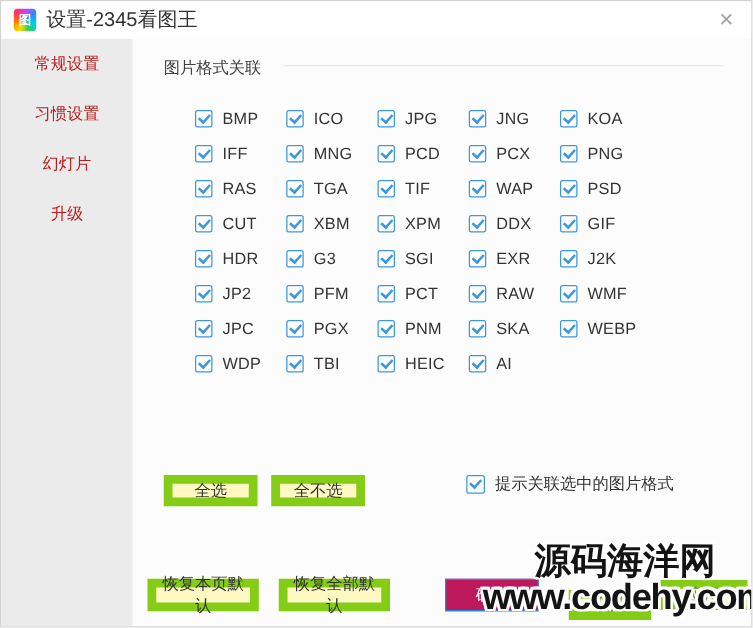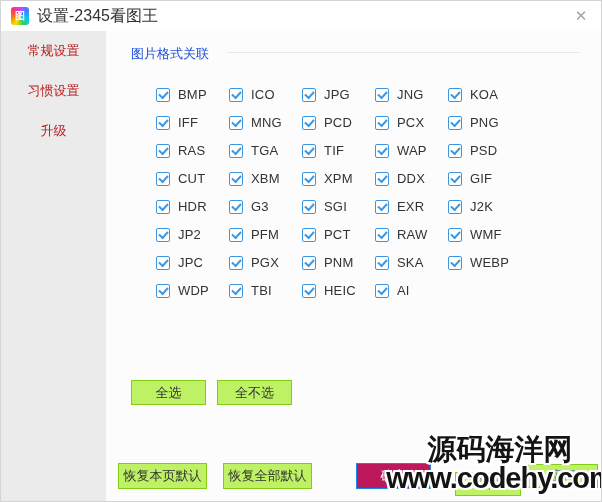--- a/index.html
+++ b/index.html
@@ -21,39 +21,39 @@
   .close-btn {
     position:absolute; right:6px; top:2px; width:28px; height:26px;
     display:flex; align-items:center; justify-content:center;
     color:#a3a3a3; font-size:15px; cursor:default;
   }
   
   .sidebar { position:absolute; left:0; top:30px; width:105px; height:472px; background:#ebebeb; }
   .side-item { height:40px; line-height:40px; text-align:center; font-size:13px; color:#b91c1c; }
   .side-item.active { background:#fcfcfc; }
   
-  .section-title { position:absolute; left:130px; top:44px; font-size:13px; color:#1d4ed8;text-align:center; }
+  .section-title { position:absolute; left:130px; top:44px; font-size:13px; color:#404040;text-align:center; }
   .section-divider { position:absolute; left:226px; top:51px; width:352px; height:1px; background:#e9e9e9; }
   
   .cb { position:relative; width:14px; height:14px; border:1px solid #3d96e0; border-radius:2px; background:#fff; flex:none; }
   .cb.checked::after {
     content:''; position:absolute; left:2px; top:2.5px; width:7px; height:4px;
     border-left:2px solid #3d96e0; border-bottom:2px solid #3d96e0; transform:rotate(-48deg);
   }
   .cb.lg { width:15px; height:15px; }
   
   .format-grid {
     position:absolute; left:155px; top:79px;
     display:grid; grid-template-columns:repeat(5,73px); grid-auto-rows:28px; align-items:center;
   }
   .format-cell { display:flex; align-items:flex-end; gap:8px; }
   .format-label { font-size:13px; color:#333; letter-spacing:0.2px; }
   
   .btn {
-    position:absolute; border:1px solid #84cc16; background:#bef264; color:#333;
+    position:absolute; border:7px solid #84cc16; background:#fef9c3; color:#333;
     font-size:13px; display:flex; align-items:center; justify-content:center;
     font-family:inherit; padding:0;
   }
   .btn.primary { background:#be185d; border:1px solid #1a87e8; color:#fff; }
   #btn-select-all   { left:130px; top:379px; width:75px; height:25px; }
   #btn-deselect-all { left:216px; top:379px; width:75px; height:25px; }
   #btn-restore-page { left:117px; top:462px; width:89px; height:26px; }
   #btn-restore-all  { left:222px; top:462px; width:89px; height:26px; }
   #btn-ok           { left:355px; top:462px; width:75px; height:26px; }
   #btn-cancel       { left:454px; top:471px; width:66px; height:24px; color:#6a7f95; }
@@ -78,20 +78,21 @@
 
   <div class="titlebar">
     <div class="app-icon">图</div>
     <div class="title-text">设置-2345看图王</div>
     <div class="close-btn">✕</div>
   </div>
 
   <div class="sidebar" id="sidebar">
       <div class="side-item">常规设置</div>
       <div class="side-item">习惯设置</div>
+      <div class="side-item">幻灯片</div>
       <div class="side-item">升级</div>
     </div>
 
   <div class="section-title">图片格式关联</div>
   <div class="section-divider"></div>
 
   <div class="format-grid" id="format-grid">
       <div class="format-cell">
         <span class="cb checked"></span>
         <span class="format-label">BMP</span>
@@ -246,20 +247,24 @@
       </div>
       <div class="format-cell">
         <span class="cb checked"></span>
         <span class="format-label">AI</span>
       </div>
     </div>
 
   <button class="btn" id="btn-select-all">全选</button>
   <button class="btn" id="btn-deselect-all">全不选</button>
 
+  <div class="prompt-row">
+    <span class="cb lg checked"></span>
+    <span class="prompt-label">提示关联选中的图片格式</span>
+  </div>
 
   <button class="btn" id="btn-restore-all">恢复全部默认</button>
   <button class="btn" id="btn-restore-page">恢复本页默认</button>
   <button class="btn primary" id="btn-ok">确定</button>
   <button class="btn" id="btn-cancel">取消</button>
   <button class="btn" id="btn-apply">应用</button>
 
   <div class="watermark">
     <div class="wm-line1">源码海洋网</div>
     <div class="wm-line2">www.codehy.com</div>

